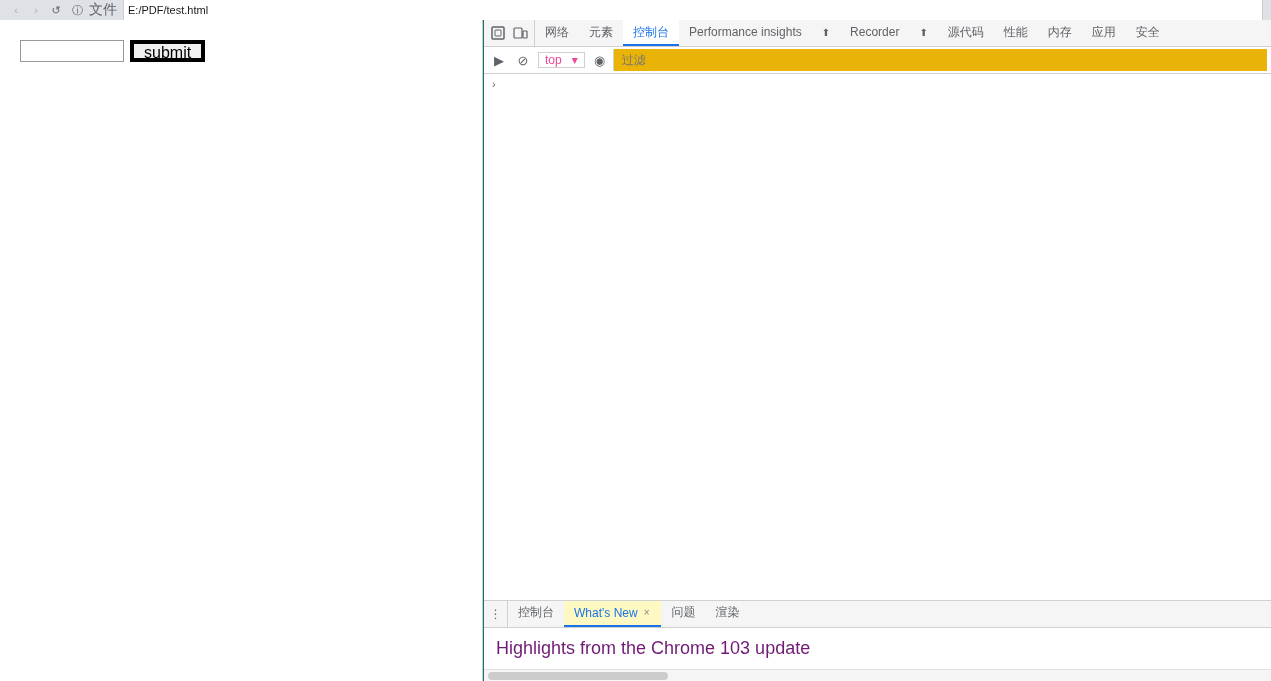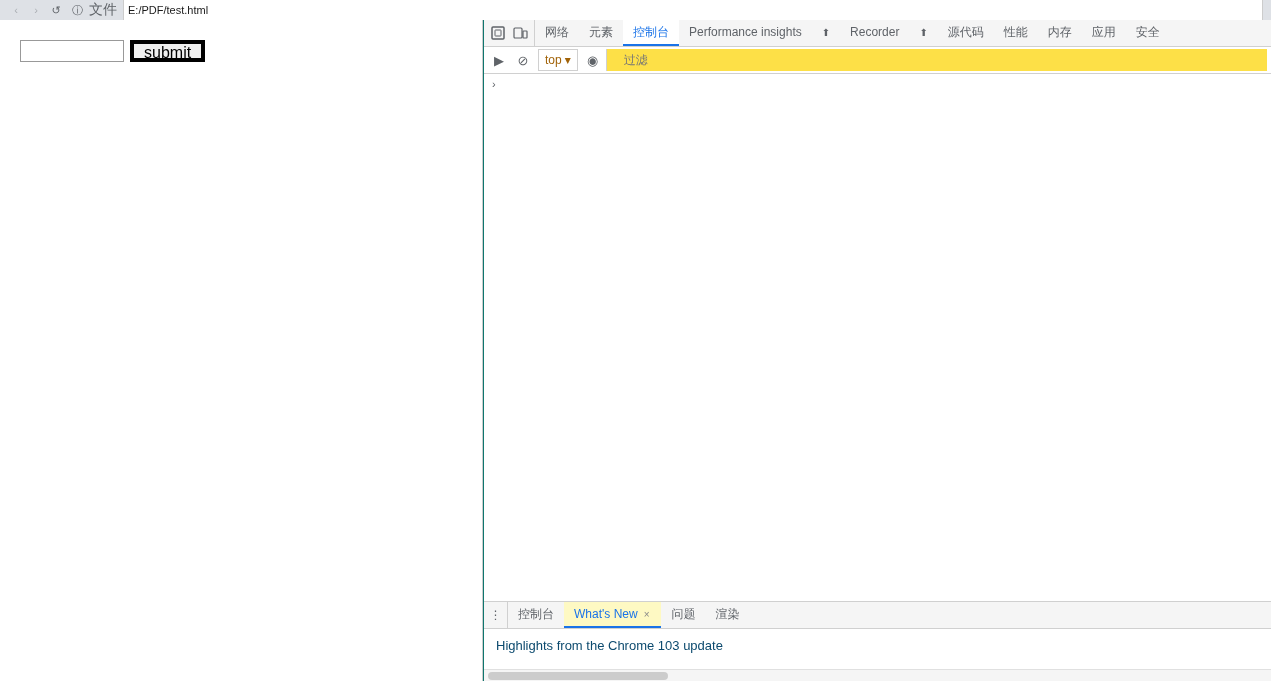--- a/index.html
+++ b/index.html
@@ -36,38 +36,38 @@
     .toolbar-icon-btn { width: 20px; height: 20px; display: flex; align-items: center; justify-content: center; color: #5f6368; cursor: pointer; border-radius: 2px; font-size: 13px; }
     .devtools-tabs { display: flex; align-items: stretch; flex: 1; overflow: hidden; }
     .devtools-tab { padding: 0 10px; display: flex; align-items: center; font-size: 12px; color: #5f6368; cursor: pointer; border-bottom: 2px solid transparent; white-space: nowrap; }
     .devtools-tab.active { color: #1a73e8; border-bottom: 2px solid #1a73e8; background: white; }
     .devtools-tab.with-icon { gap: 20px; }
     .tab-upgrade-icon { font-size: 10px; color: #5f6368; }
 
     
     .devtools-secondary-toolbar { height: 27px; background: white; border-bottom: 1px solid #d0d0d0; display: flex; align-items: stretch; padding: 0 4px; gap: 2px; }
     .secondary-icon-btn { width: 22px; height: 27px; display: flex; align-items: center; justify-content: center; color: #5f6368; cursor: pointer; font-size: 13px; }
-    .top-dropdown { height: 22px; display: flex; align-items: center; padding: 0 6px; border: 1px solid #d0d0d0; background: white; font-size: 12px; cursor: pointer; gap: 3px; color: #a16207; margin: auto 2px; }
-    .filter-input { flex: 1; height: 22px; border: none; border-left: 1px solid #d0d0d0; background: #fde047; font-size: 12px; padding: 0 17px; color: #3c4043; outline: none; margin: auto 0; }
+    .top-dropdown { height: 16px; display: flex; align-items: center; padding: 0 6px; border: 1px solid #d0d0d0; background: white; font-size: 12px; cursor: pointer; gap: 10px; color: #ec4899; margin: auto 2px; }
+    .filter-input { flex: 1; height: 22px; border: none; border-left: 1px solid #d0d0d0; background: #eab308; font-size: 12px; padding: 0 8px; color: #3c4043; outline: none; margin: auto 0; }
 
     
     .console-area { flex: 1; background: white; overflow: auto; position: relative; }
     .console-prompt { padding: 4px 8px; display: flex; align-items: center; gap: 4px; }
     .prompt-arrow { color: #5f6368; font-size: 11px; cursor: pointer; }
 
     
     .bottom-drawer { border-top: 1px solid #d0d0d0; display: flex; flex-direction: column; }
     .drawer-tabs-bar { height: 27px; background: #f5f5f5; border-bottom: 1px solid #d0d0d0; display: flex; align-items: stretch; gap: 0; }
     .drawer-menu-icon { width: 24px; display: flex; align-items: center; justify-content: center; color: #5f6368; cursor: pointer; font-size: 12px; border-right: 1px solid #d0d0d0; }
     .drawer-tab { padding: 0 10px; display: flex; align-items: center; font-size: 12px; color: #5f6368; cursor: pointer; border-bottom: 2px solid transparent; white-space: nowrap; gap: 4px; }
     .drawer-tab.active { color: #1a73e8; border-bottom: 2px solid #1a73e8; background: #fef9c3; }
     .drawer-tab-close { font-size: 10px; color: #888; cursor: pointer; padding: 2px; border-radius: 2px; }
 
     .drawer-content { background: white; padding: 8px 12px; min-height: 40px; }
-    .drawer-content-text { font-size: 13px; color: #0c4a6e; line-height: 1.4; }
+    .drawer-content-text { font-size: 18px; color: #701a75; line-height: 1.4; }
 
     
     .scrollbar-area { height: 12px; background: #f5f5f5; border-top: 1px solid #e0e0e0; display: flex; align-items: center; }
     .scrollbar-thumb { height: 8px; width: 180px; background: #ccc; border-radius: 4px; margin: 0 4px; }
   </style>
 </head>
 <body>
 
 <div class="browser-chrome">
 

